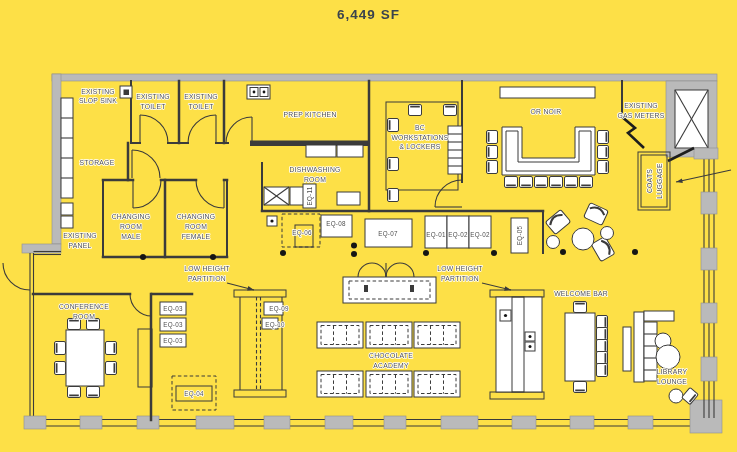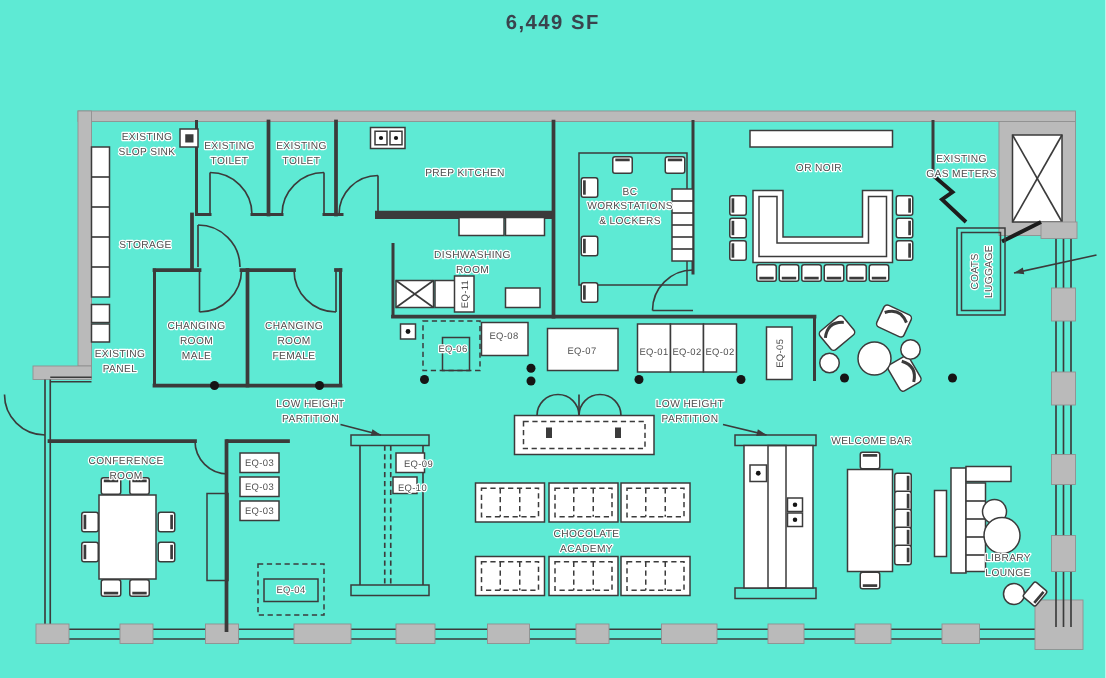--- a/index.html
+++ b/index.html
@@ -1,16 +1,16 @@
 <!DOCTYPE html>
 <html><head>
 <meta charset="utf-8">
 <style>
   html,body{margin:0;padding:0;background:#fff;}
-  .page{position:relative;width:737px;height:452px;background:#5eead4;overflow:hidden;
+  .page{position:relative;width:737px;height:452px;background:#fde047;overflow:hidden;
         font-family:"Liberation Sans",sans-serif;}
   .title{position:absolute;top:7px;left:0;right:0;text-align:center;
          font-size:13.5px;font-weight:bold;letter-spacing:1px;color:#3a434d;}
   svg{position:absolute;top:0;left:0;}
   .lbl{font-family:"Liberation Sans",sans-serif;font-size:6.8px;fill:#4e4e4e;
        text-anchor:middle;letter-spacing:.25px;
        paint-order:stroke;stroke:#ffffff;stroke-width:1.6px;stroke-linejoin:round;}
   .eq{font-size:6.3px;}
   .w{stroke:#3b3b3b;stroke-width:2;fill:none;stroke-linecap:square;}
   .w25{stroke:#3b3b3b;stroke-width:2.5;fill:none;stroke-linecap:square;}

